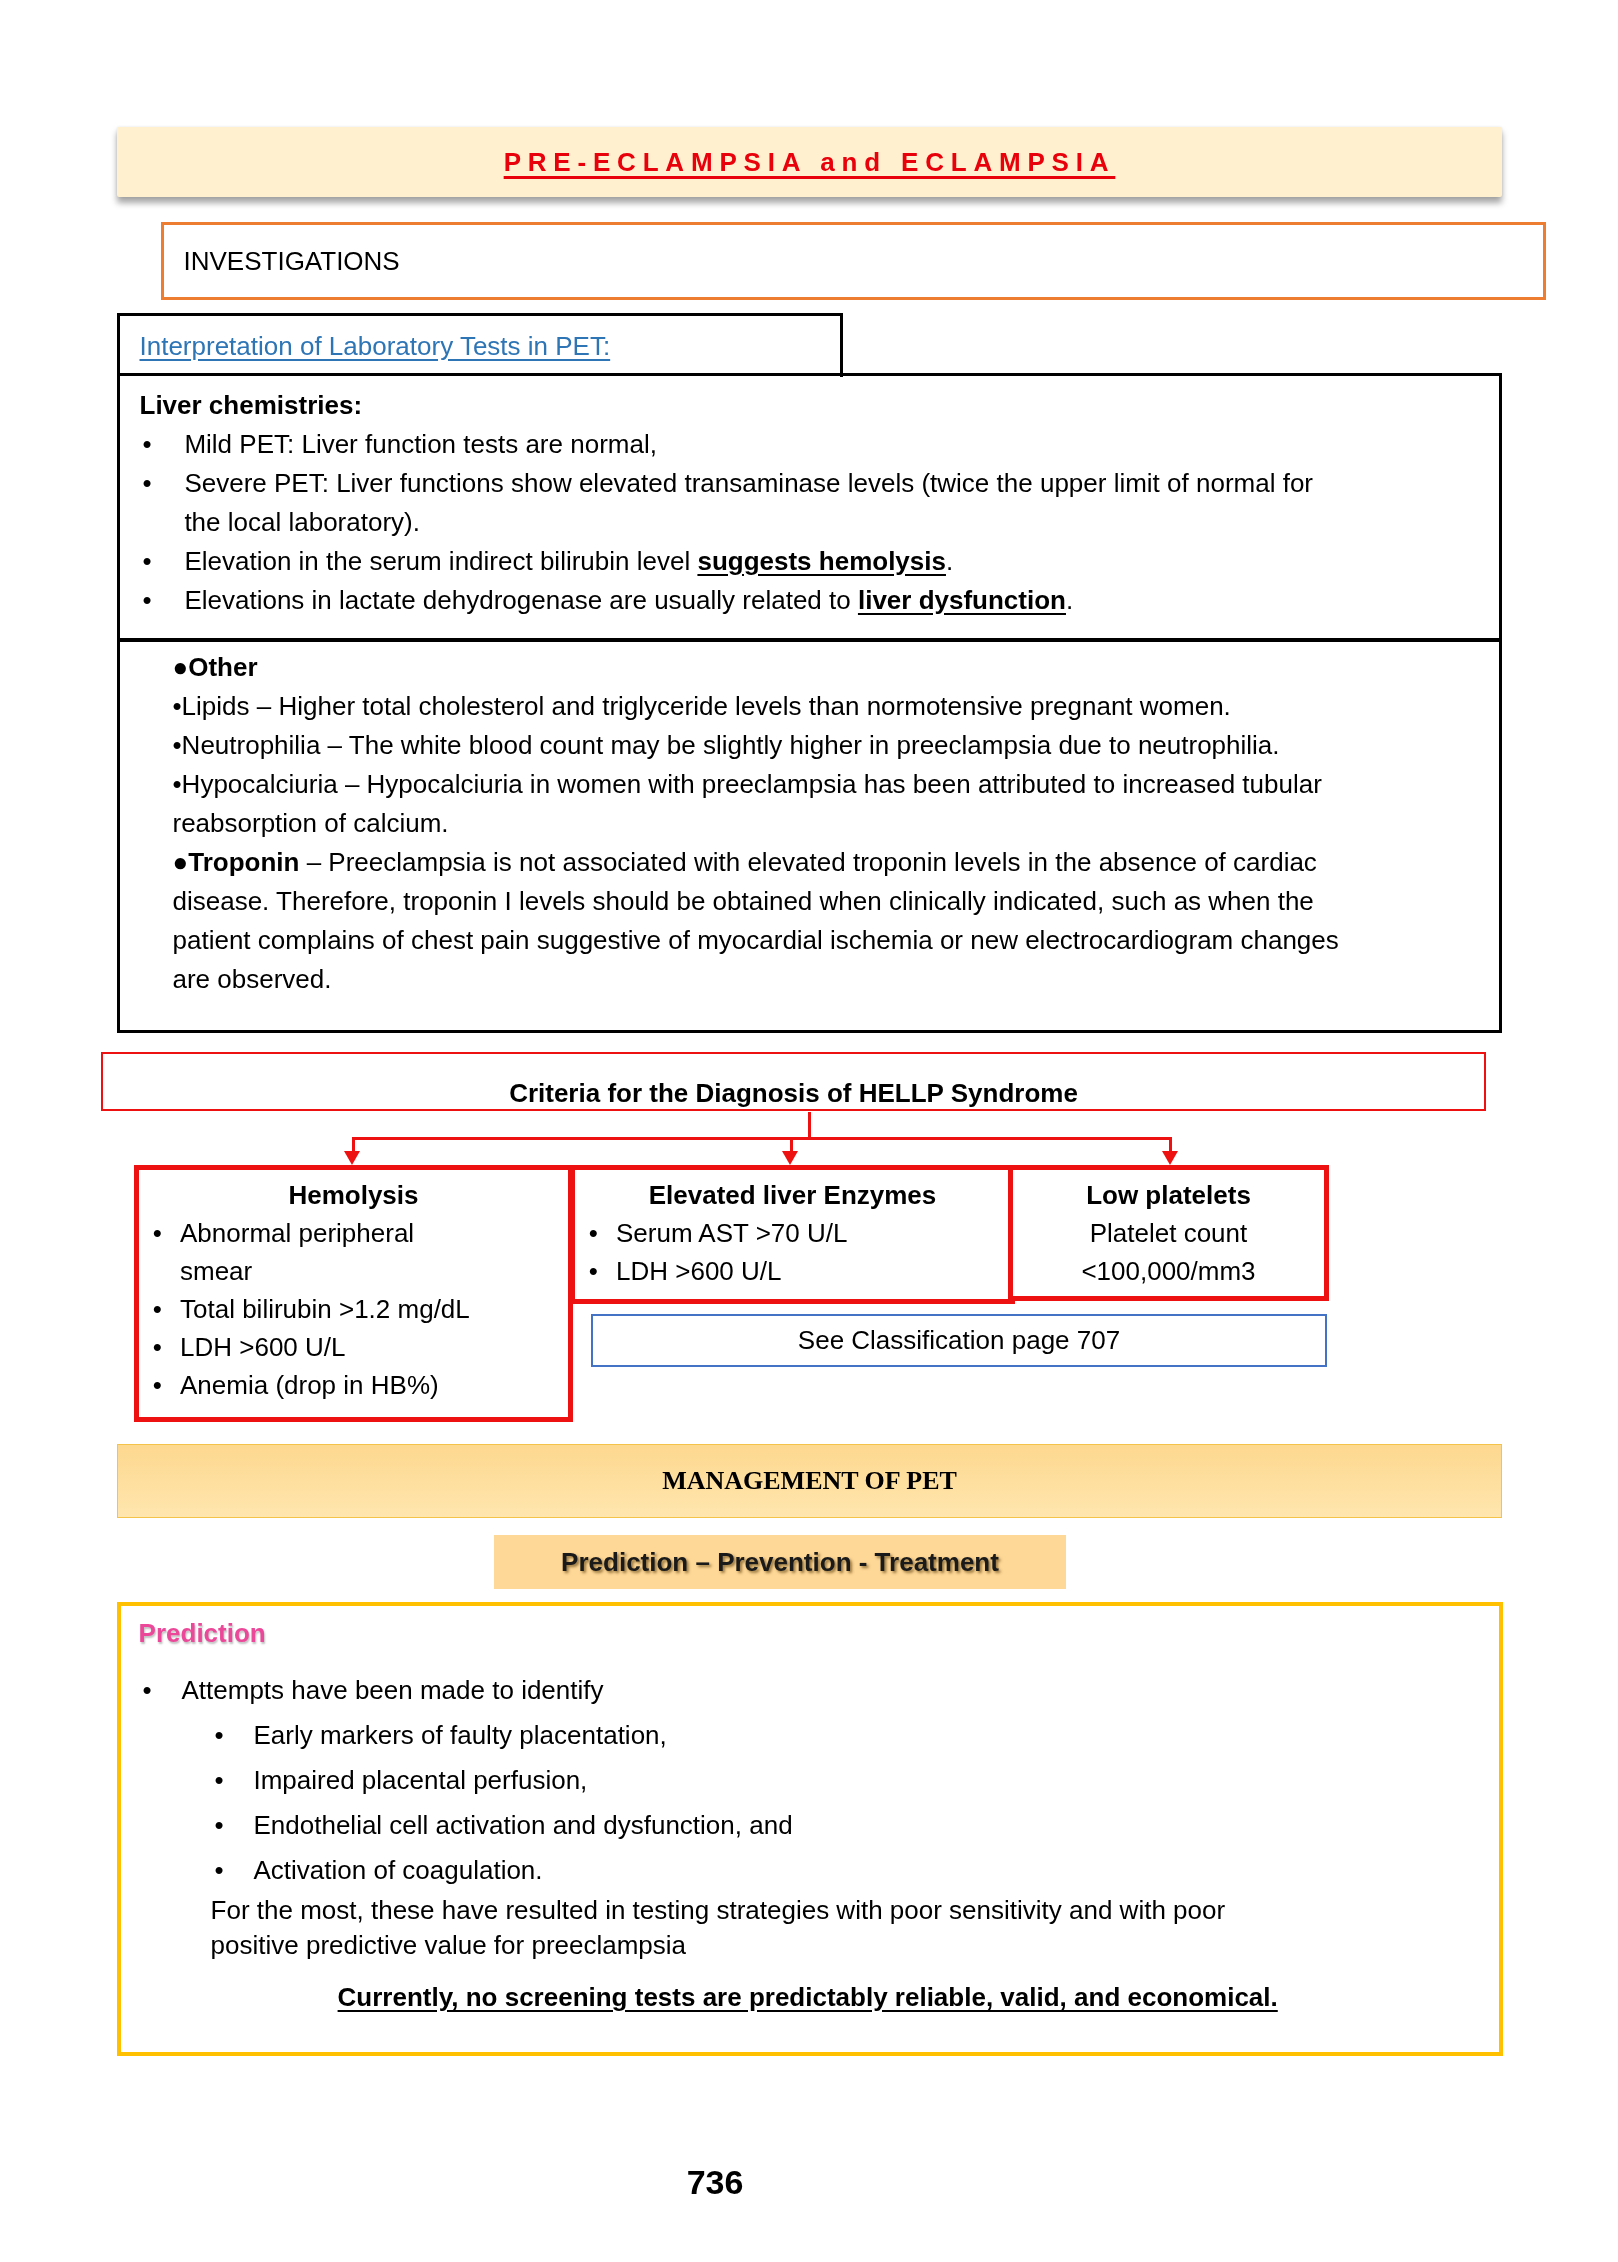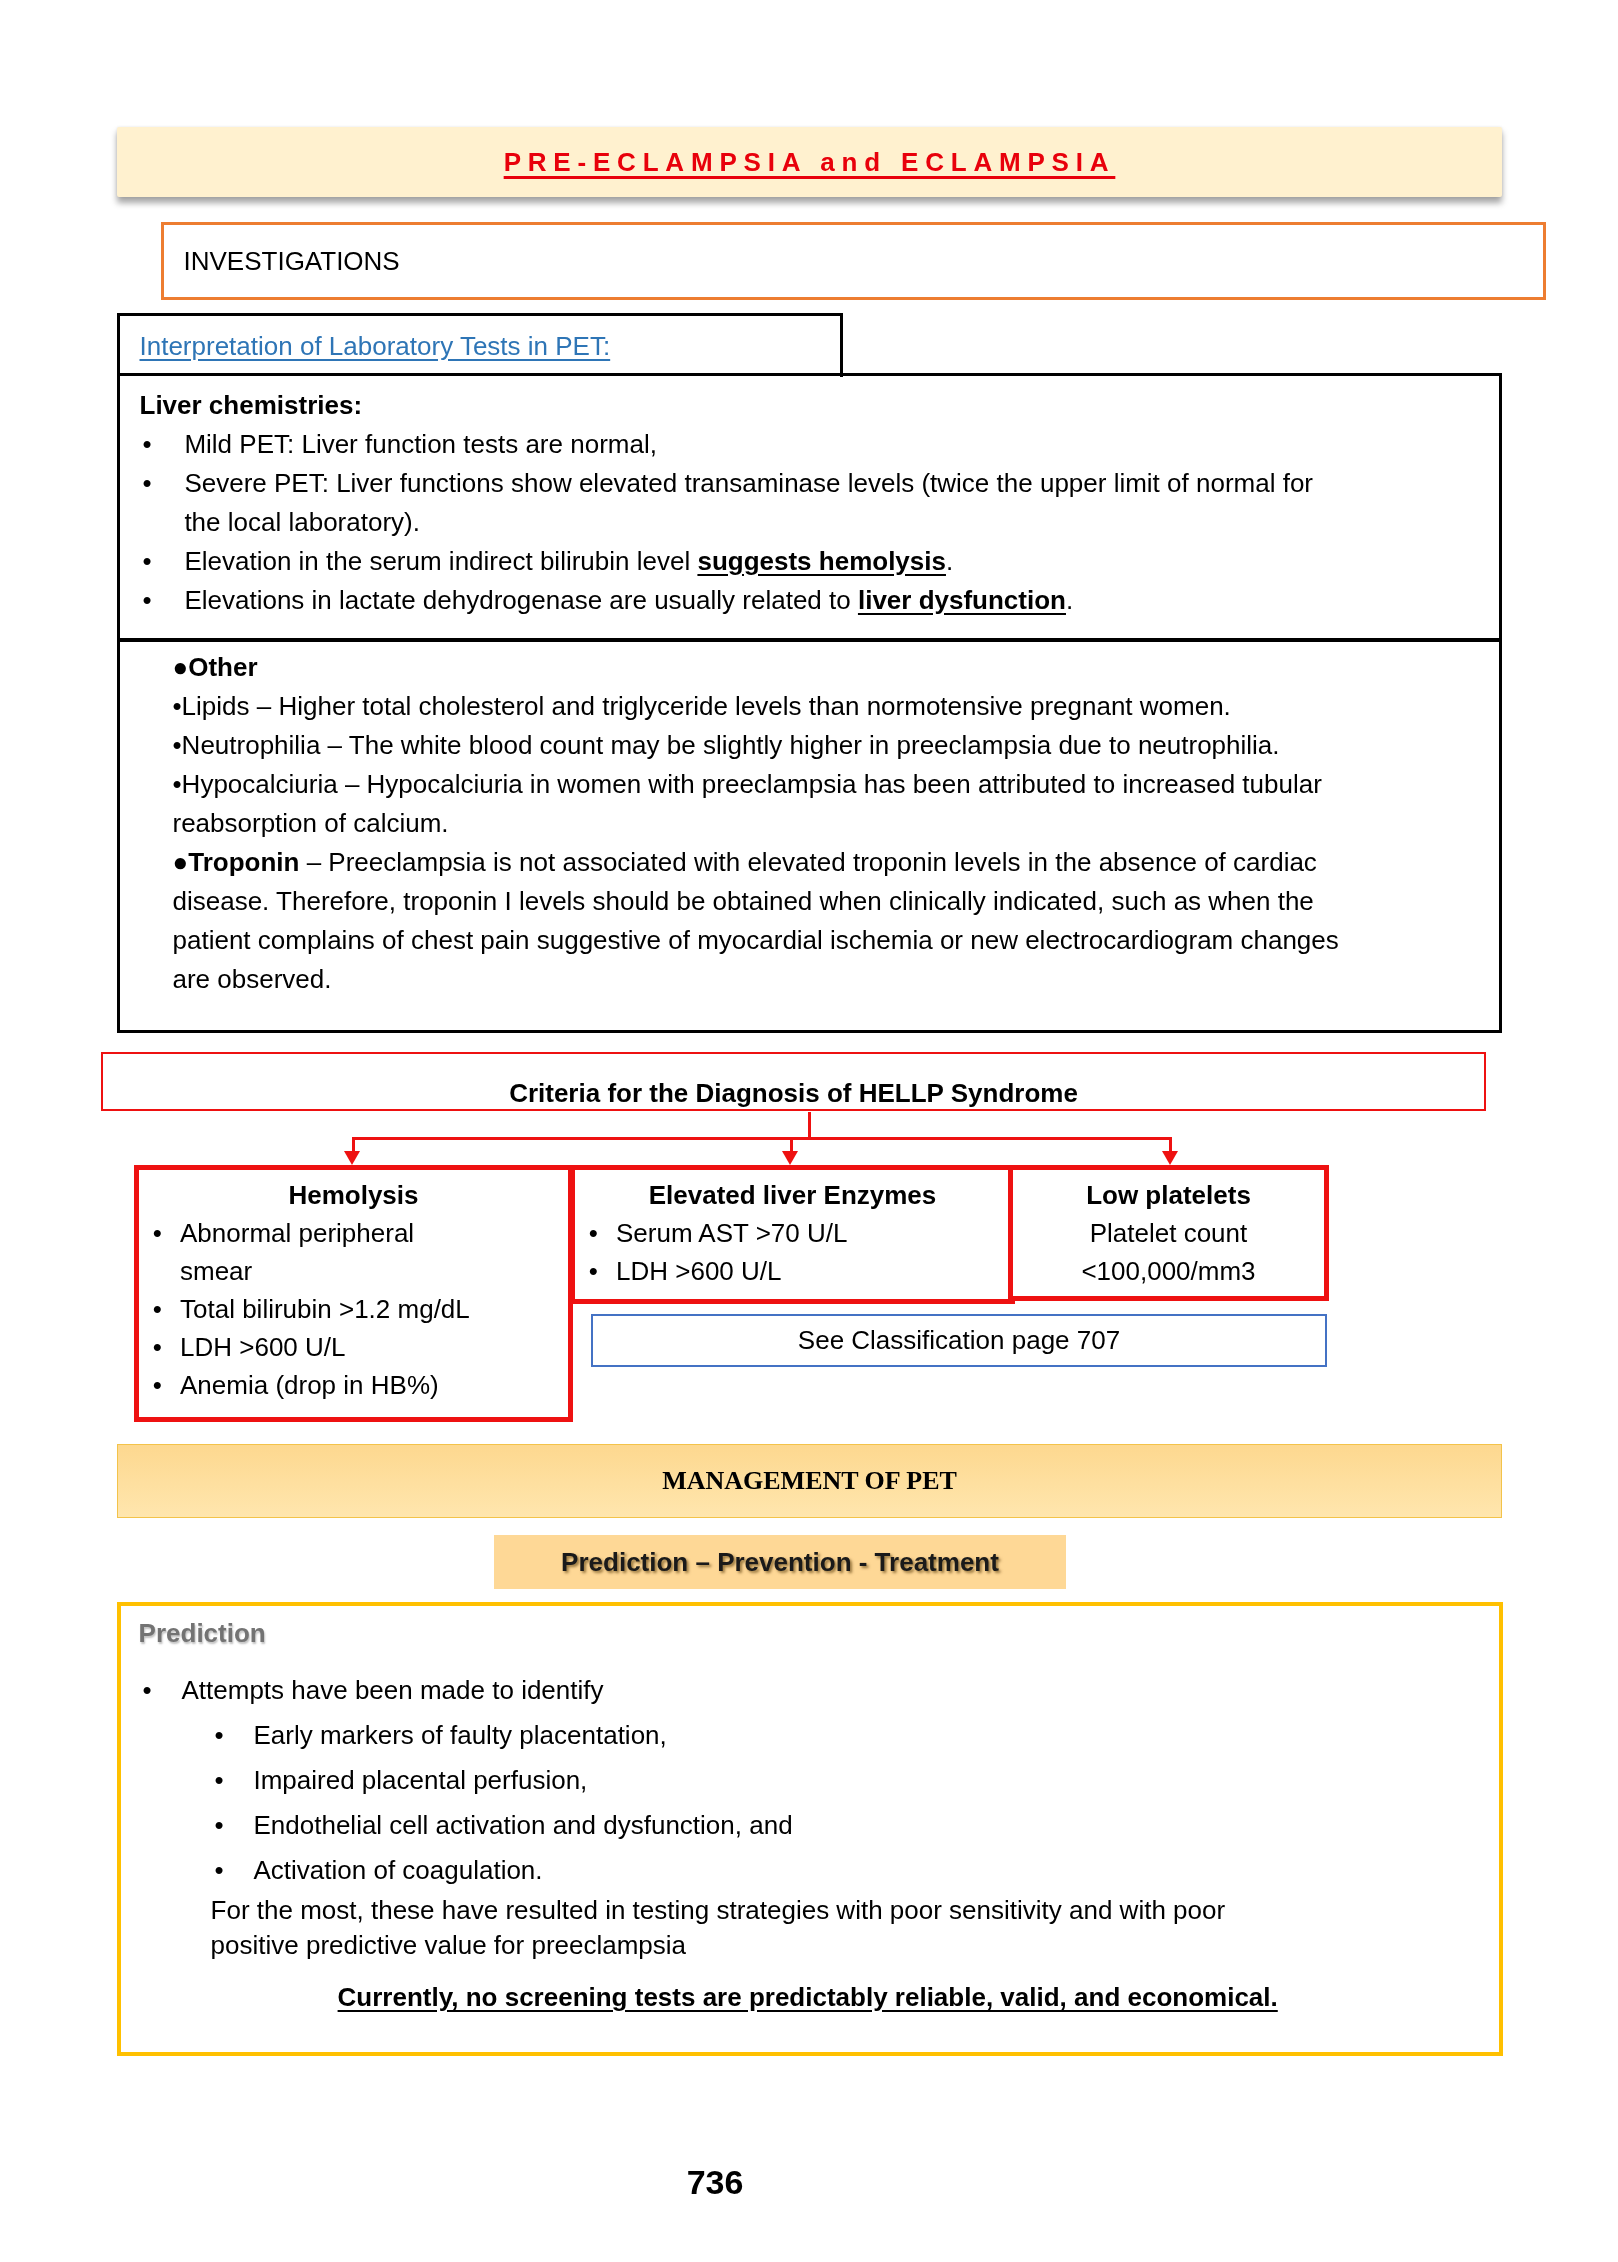--- a/index.html
+++ b/index.html
@@ -56,21 +56,21 @@
 
   
   #mgmt-band { left: 117px; top: 1444px; width: 1385px; height: 74px; border: 1px solid #f3c34a;
     background: linear-gradient(#fdd88f, #ffe6ae); display: flex; align-items: center; justify-content: center; font-family: Liberation Serif, serif; }
   #mgmt-text { font-size: 26px; font-weight: bold; }
   #ppt-box { left: 494px; top: 1535px; width: 572px; height: 54px; background: #fed896;
     display: flex; align-items: center; justify-content: center; }
   #ppt-text { font-size: 26px; font-weight: bold; color: #1a1a1a; text-shadow: 2px 2px 2.9px rgba(80,50,0,0.6); }
 
   #pred-box { left: 117px; top: 1602px; width: 1386px; height: 454px; border: 4.9px solid #ffc000; padding: 9.8px 17.6px 0 17.6px; }
-  #pred-title { font-size: 26px; font-weight: bold; color: #737373; text-shadow: 1px 2px 2px rgba(0,0,0,0.25); line-height: 35px; }
+  #pred-title { font-size: 26px; font-weight: bold; color: #ec4899; text-shadow: 1px 2px 2px rgba(0,0,0,0.25); line-height: 35px; }
   .pl { font-size: 26px; line-height: 45px; display: flex; }
   .pl .dot { width: 39px; flex: none; padding-left: 3.9px; }
   .pl.sub { padding-left: 72px; }
   .pcont { font-size: 26px; line-height: 35px; padding-left: 72px; }
   #pred-conclusion { font-size: 26px; font-weight: bold; text-decoration: underline; text-underline-offset: 3.9px; padding-left: 199px; margin-top: 19px; }
 
   #page-number { left: 0; width: 1430px; top: 2163px; text-align: center; font-size: 34px; font-weight: bold; }
 </style>
 </head>
 <body>

